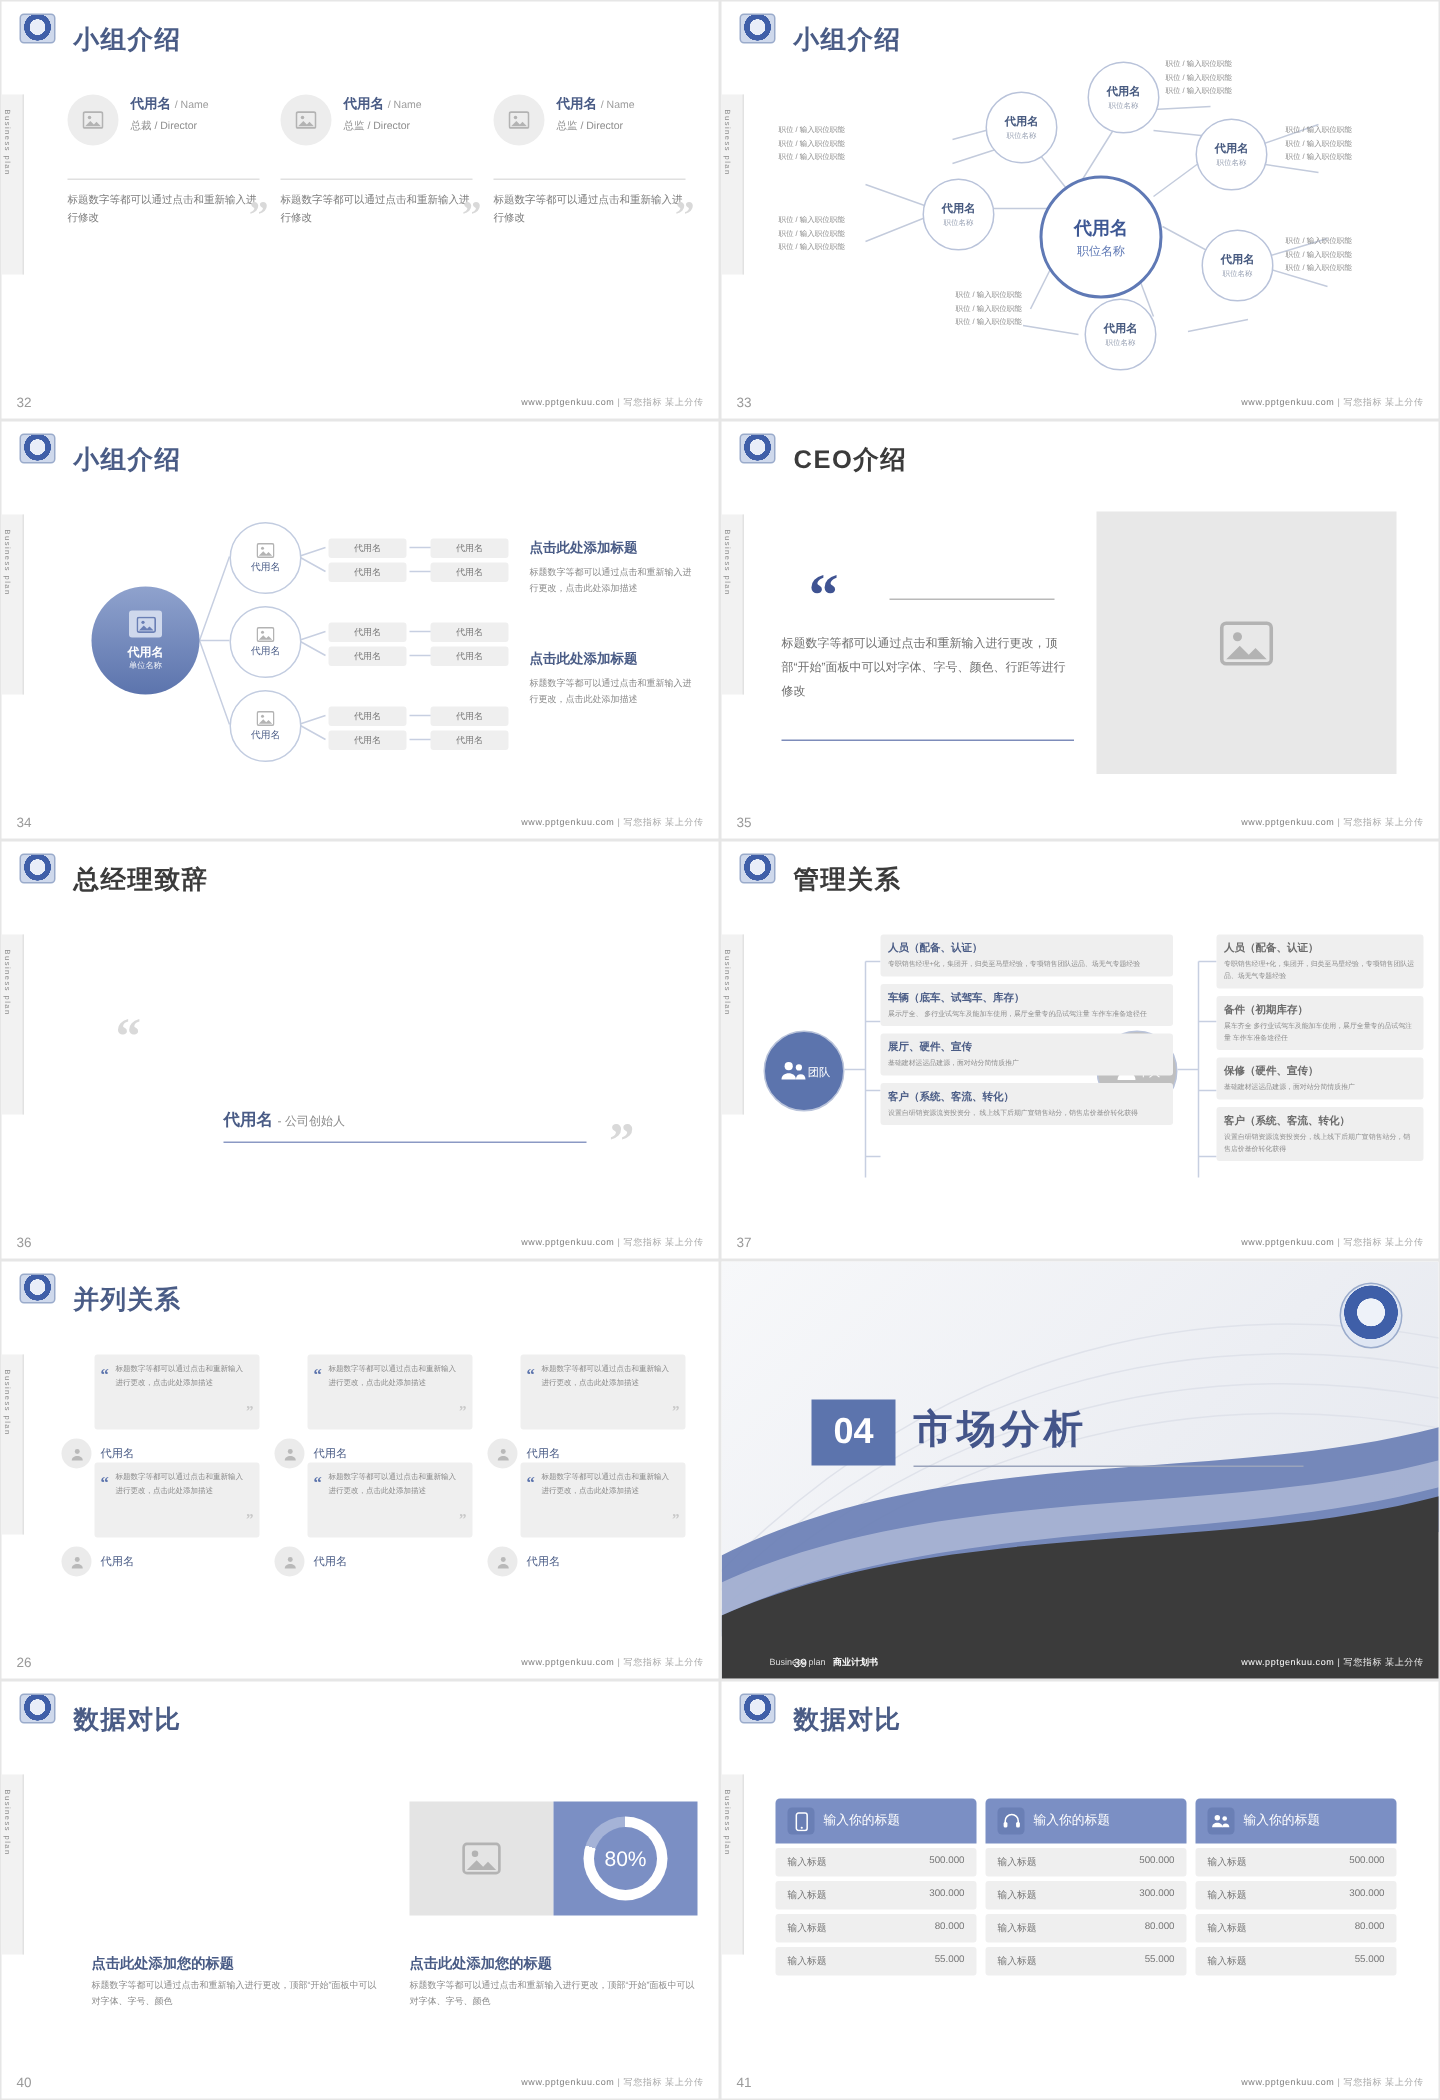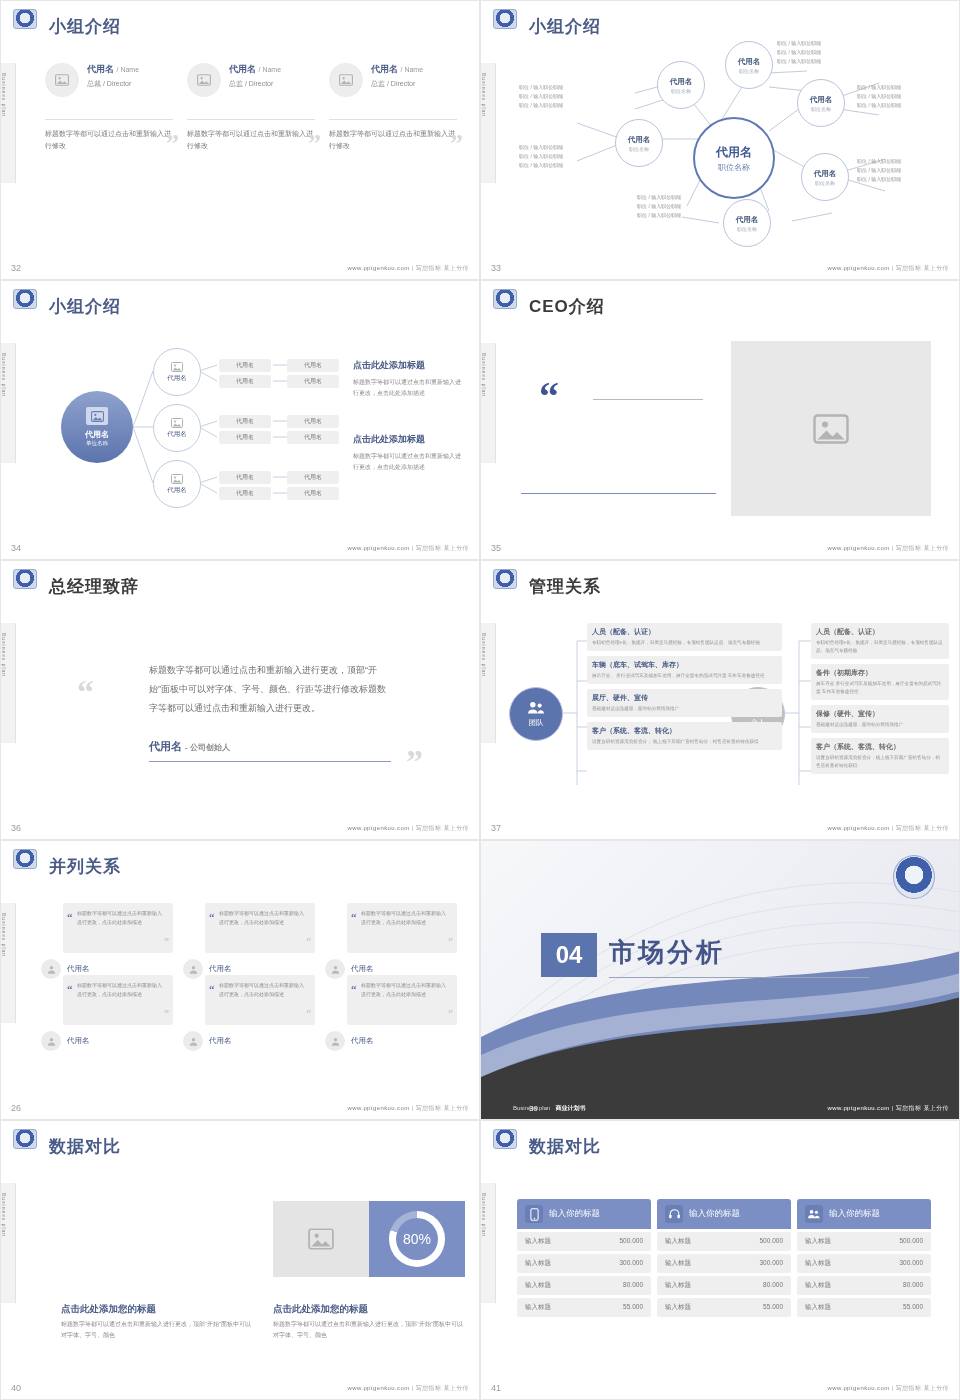--- a/index.html
+++ b/index.html
@@ -65,27 +65,27 @@
   .s35 .rule{position:absolute;left:112px;top:118px;width:110px;height:1px;background:#b9b9b9;}
   .s35 .txt{position:absolute;left:40px;top:140px;width:190px;font-size:8px;color:#6f6f6f;line-height:2;}
   .s35 .rule2{position:absolute;left:40px;top:212px;width:195px;height:1px;background:#7d8cba;}
   .s35 .img{position:absolute;left:250px;top:60px;width:200px;height:175px;background:#e8e8e8;display:flex;align-items:center;justify-content:center;}
 
   
   .s36 .q1{position:absolute;left:76px;top:112px;font-size:34px;}
   .s36 .q2{position:absolute;right:56px;bottom:58px;font-size:34px;}
   .s36 .txt{position:absolute;left:148px;top:100px;width:240px;font-size:9px;color:#6f6f6f;line-height:2.1;}
   .s36 .sign{position:absolute;left:148px;top:178px;font-size:11px;color:#4a5c86;font-weight:bold;}
-  .s36 .sign small{color:#8b8b8b;font-size:8px;font-weight:bold;margin-top:28px;}
+  .s36 .sign small{color:#8b8b8b;font-size:8px;font-weight:normal;margin-top:28px;}
   .s36 .line{position:absolute;left:148px;top:200px;width:242px;height:1px;background:#8b99c4;}
 
   
   .s37 .col{position:absolute;top:62px;width:195px;}
   .s37 .node{position:absolute;width:52px;height:52px;border-radius:50%;background:#5c74ad;color:#fff;
-      display:flex;flex-direction:column;align-items:center;justify-content:center;}
+      display:flex;flex-direction:row;align-items:center;justify-content:center;}
   .s37 .node.grey{background:#bfbfbf;}
   .s37 .node .lbl{font-size:7.5px;margin-top:2px;}
   .s37 .item{margin-bottom:5px;background:#efefef;border-radius:2px;padding:4px 5px;}
   .s37 .item h5{margin:0 0 2px;font-size:7px;color:#4a5c86;}
   .s37 .item h5.g{color:#6a6a6a;}
   .s37 .item p{margin:0;font-size:4.6px;color:#8e8e8e;line-height:1.75;}
 
   
   .s38 .g{position:absolute;left:40px;top:62px;display:grid;grid-template-columns:repeat(3,132px);grid-gap:10px 10px;}
   .s38 .cell{position:relative;height:62px;}
@@ -380,20 +380,21 @@
     <div class="logo">
         <div class="crest"></div>
       </div>
     <div class="sidetab">
         <span>Business plan</span>
       </div>
     <div class="title dark">CEO介绍</div>
 
     <div class="bigq quotemark" style="color:#3f5392;">“</div>
     <div class="rule"></div>
+    <div class="txt">标题数字等都可以通过点击和重新输入进行更改，顶部“开始”面板中可以对字体、字号、颜色、行距等进行修改</div>
     <div class="rule2"></div>
 
     <div class="img">
       <svg width="36" height="30" viewBox="0 0 24 20">
           <rect x="1" y="1" width="22" height="18" rx="2" fill="none" stroke="#b3b3b3" stroke-width="1.6"></rect>
           <circle cx="8" cy="7" r="2" fill="#b3b3b3"></circle>
           <path d="M3 17l6-6 4 4 3-3 5 5z" fill="#b3b3b3"></path>
         </svg>
     </div>
 
@@ -405,21 +406,20 @@
     <div class="logo">
         <div class="crest"></div>
       </div>
     <div class="sidetab">
         <span>Business plan</span>
       </div>
     <div class="title dark">总经理致辞</div>
 
     <div class="q1 quotemark">“</div>
     <div class="q2 quotemark">”</div>
-    <div class="txt">标题数字等都可以通过点击和重新输入进行更改，顶部“开始”面板中可以对字体、字号、颜色、行距等进行修改标题数字等都可以通过点击和重新输入进行更改。</div>
     <div class="sign"><span>代用名</span> <small>- 公司创始人</small></div>
     <div class="line"></div>
 
     <div class="pagenum">36</div>
     <div class="footer"><span class="b">www.pptgenkuu.com</span> <span>| 写您指标 某上分传</span></div>
   </div>
 
   <div class="slide s37">
     <div class="logo">
         <div class="crest"></div>

